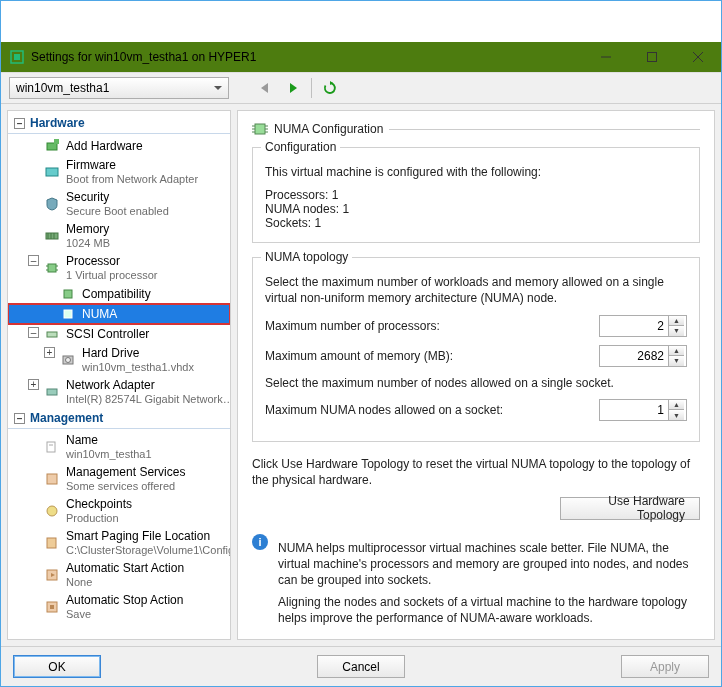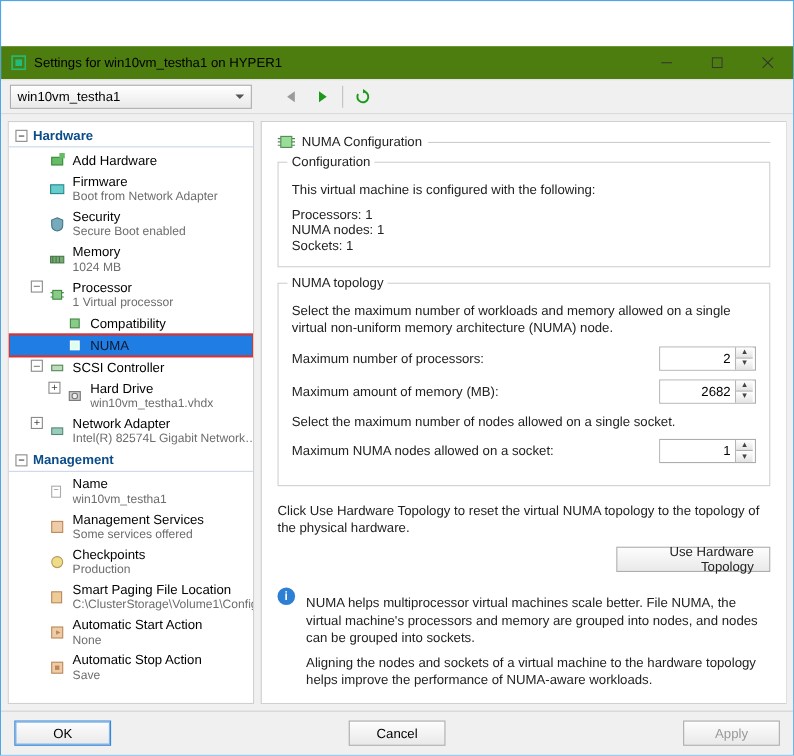--- a/index.html
+++ b/index.html
@@ -102,21 +102,21 @@
   .node .ico { width:16px; height:16px; margin-right: 6px; display:flex; align-items:center; justify-content:center; flex-shrink:0;}
   .node .nlabel { line-height: 14px; }
   .node .sub {
     color: #6d6d6d; font-size: 11px; display:block; padding-left: 0;
     overflow: hidden; text-overflow: ellipsis; max-width: 170px;
   }
   .node.depth1 { padding-left: 36px; }
   .node.depth1 .expander { left: 20px; }
   .node.depth2 { padding-left: 52px; }
   .node.depth2 .expander { left: 36px; }
-  .node.selected { background: #1f7de3; color: #0f172a; }
+  .node.selected { background: #1f7de3; color: #ffffff; }
   .node.highlight-box {
     outline: 2px solid #d73434;
     outline-offset: -1px;
   }
   .content {
     flex: 1;
     background: #fff;
     border: 1px solid #d0d0d0;
     padding: 10px 14px;
     overflow-y: auto;

